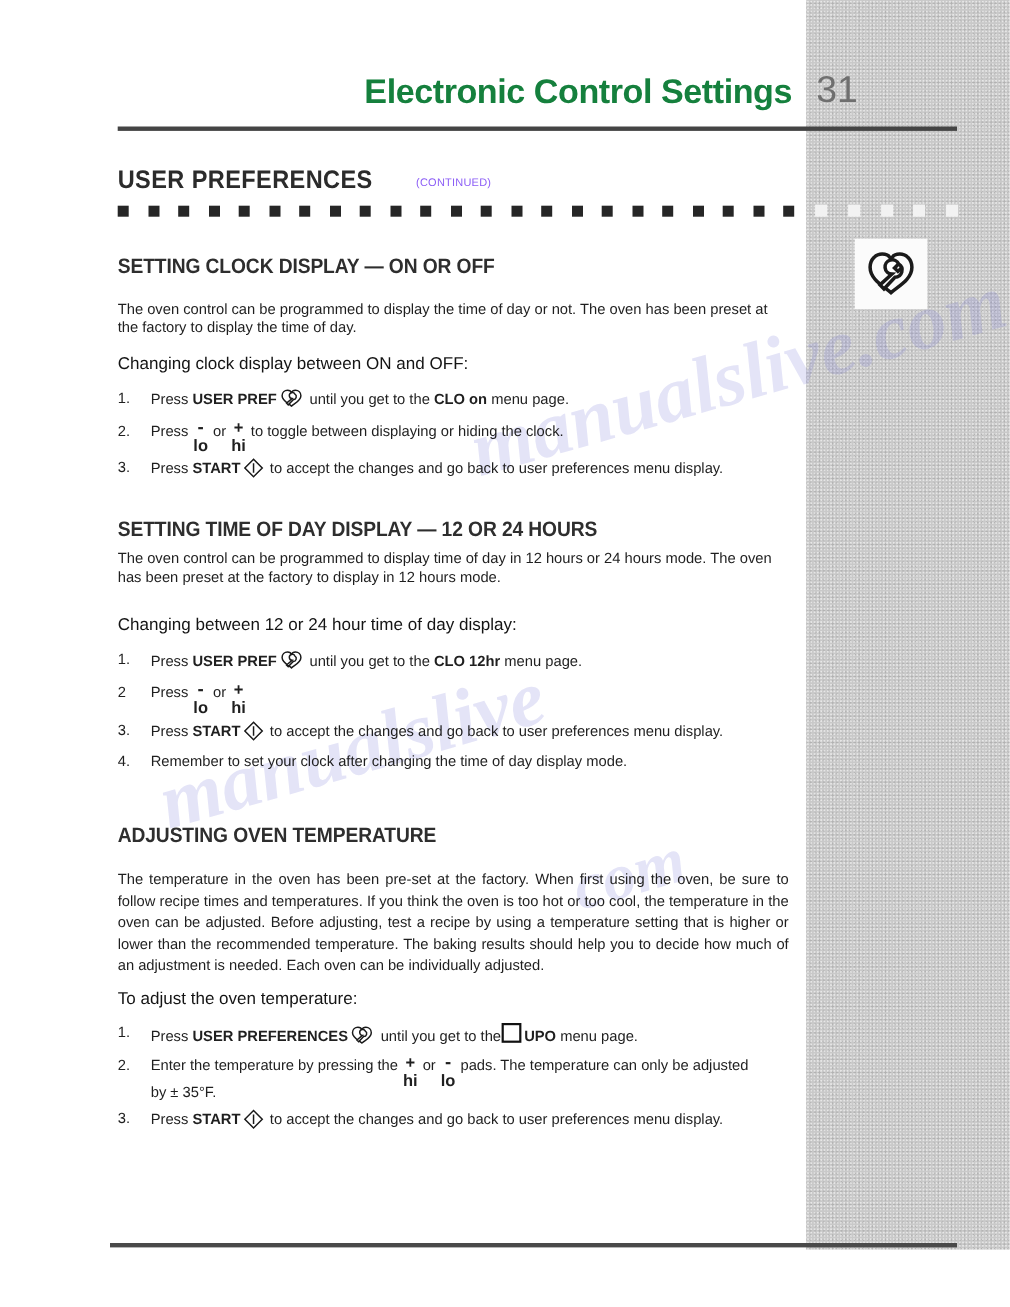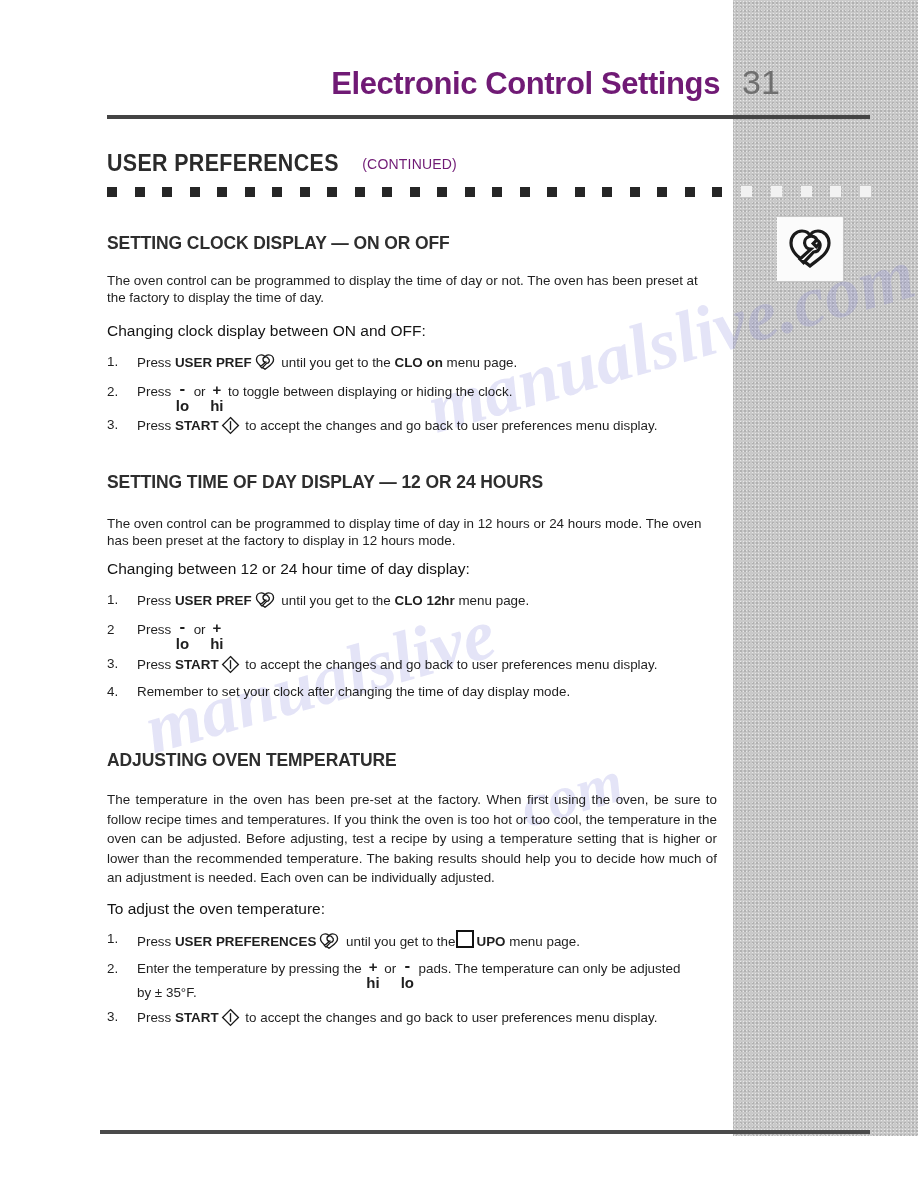--- a/index.html
+++ b/index.html
@@ -49,21 +49,21 @@
   
   .header-title {
     position: absolute;
     left: 240px;
     top: 66px;
     width: 480px;
     text-align: right;
     font-size: 31px;
     font-weight: bold;
     letter-spacing: -.4px;
-    color: #701a75;
+    color: #15803d;
     white-space: nowrap;
   }
   .page-number {
     position: absolute;
     left: 742px;
     top: 63px;
     font-size: 34px;
     font-weight: normal;
     color: #6f6f6f;
     letter-spacing: 0px;
@@ -96,24 +96,24 @@
     font-size: 23px;
     font-weight: bold;
     letter-spacing: .4px;
     color: #2b2b2b;
     font-stretch: condensed;
     transform: scaleX(.93);
     display: inline-block;
     transform-origin: left center;
   }
   .band-title .cont {
-    font-size: 14px;
-    color: #701a75;
+    font-size: 10px;
+    color: #8b5cf6;
     letter-spacing: .2px;
-    margin-left: 6px;
+    margin-left: 22px;
     position: relative;
     top: -2px;
   }
 
   .dot-rule {
     position: absolute;
     left: 107px;
     top: 187px;
     width: 615px;
     height: 11px;
@@ -346,21 +346,21 @@
 
 <div class="step" style="left:107px; top:416px">
   <span class="num">3.</span>
   <span class="body"><span>Press </span><b>START</b><span class="start-icon"><svg width="19" height="19" viewBox="0 0 24 24" fill="none" stroke="#1a1a1a" stroke-width="1.7">
           <path d="M12 2 L22 12 L12 22 L2 12 Z"></path>
           <line x1="12" y1="6.5" x2="12" y2="17.5"></line>
         </svg></span><span> to accept the changes and go back to user preferences menu display.</span></span>
 </div>
 
 <div class="sec-head" style="top:471px">SETTING TIME OF DAY DISPLAY — 12 OR 24 HOURS</div>
-<div class="para" style="top:516px; width:608px">The oven control can be programmed to display time of day in 12 hours or 24 hours mode. The oven has been preset at the factory to display in 12 hours mode.</div>
+<div class="para" style="top:500px; width:608px">The oven control can be programmed to display time of day in 12 hours or 24 hours mode. The oven has been preset at the factory to display in 12 hours mode.</div>
 <div class="sub-head" style="top:560px">Changing between 12 or 24 hour time of day display:</div>
 
 <div class="step" style="left:107px; top:591px">
   <span class="num">1.</span>
   <span class="body"><span>Press </span><b>USER PREF</b><span class="pref-icon"><svg width="22" height="18" viewBox="0 0 46 40" fill="none" stroke="#1a1a1a" stroke-width="3">
           <path d="M23 36 C16 30 4 25 4 15 C4 8.5 9 4 15 4 C19 4 22 6 23 9 C24 6 27 4 31 4 C37 4 42 8.5 42 15 C42 25 30 30 23 36 Z"></path>
           <path d="M30 12 a6 6 0 1 0 -5.8 8.6 L13 30 l3.4 3.4 L26.6 23 A6 6 0 0 0 30 12 Z" fill="#fff"></path>
         </svg></span><span> until you get to the </span><b>CLO 12hr</b><span> menu page.</span></span>
 </div>
 

